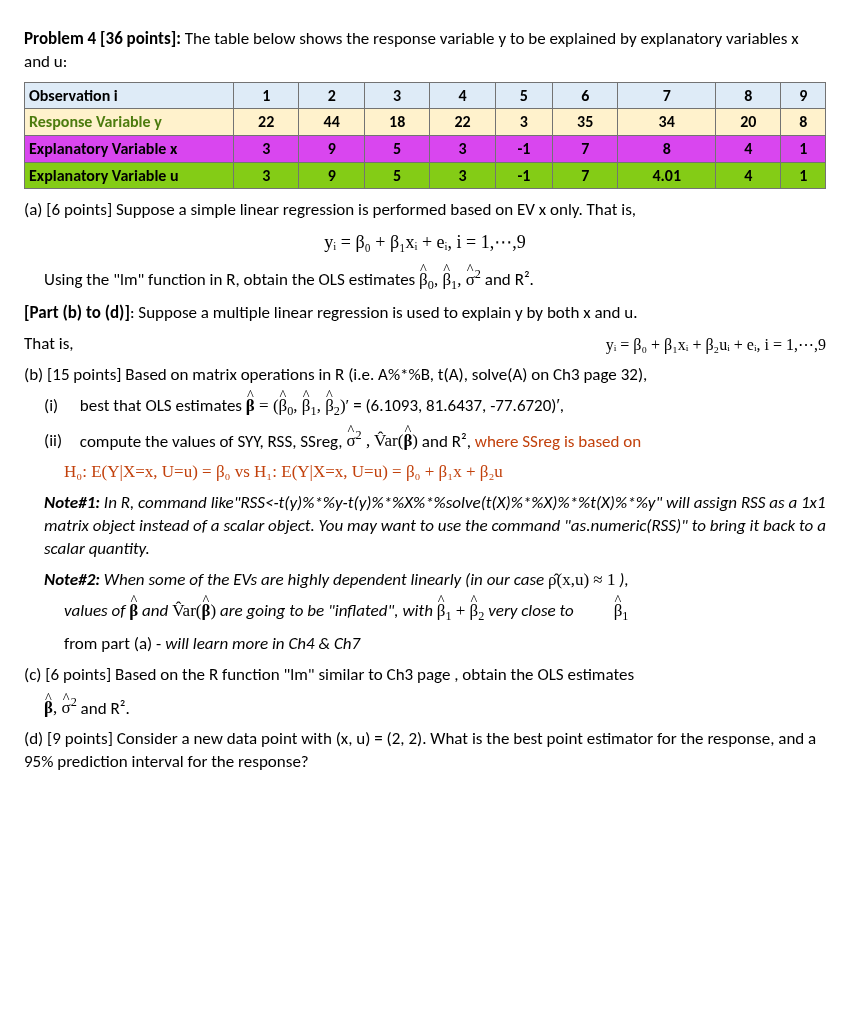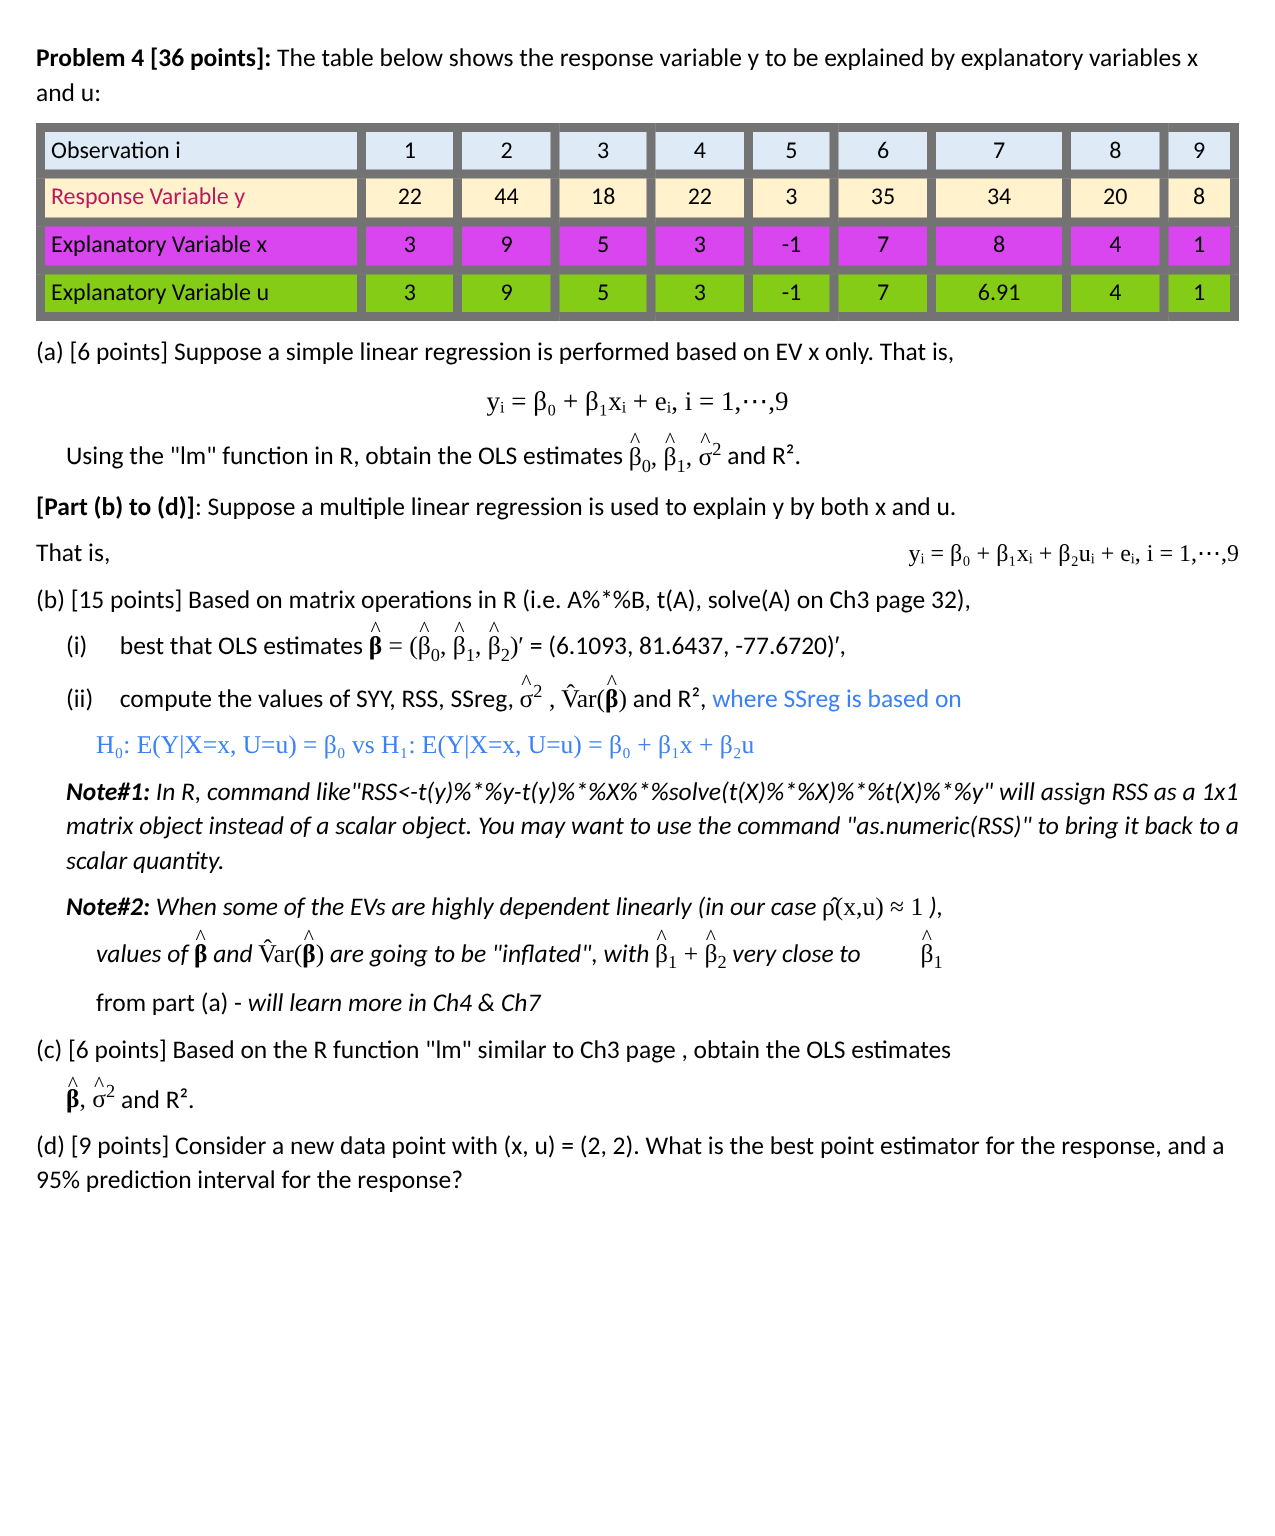--- a/index.html
+++ b/index.html
@@ -8,33 +8,33 @@
     color: #000;
     margin: 0;
     padding: 20px 24px;
     width: 850px;
     box-sizing: border-box;
     line-height: 1.35;
   }
   .bold { font-weight: 700; }
   .boldit { font-weight: 700; font-style: italic; }
   .it { font-style: italic; }
-  .red { color: #3b82f6; }
-  .blue { color: #be185d; }
+  .red { color: #c2410c; }
+  .blue { color: #4d7c0f; }
   table {
     border-collapse: collapse;
     width: 100%;
     margin: 6px 0 10px 0;
     font-size: 16px;
   }
   table td, table th {
-    border: 6px solid #737373;
+    border: 1px solid #737373;
     padding: 2px 4px;
     text-align: center;
-    font-weight: normal;
+    font-weight: bold;
   }
   table td.label { text-align: left; width: 200px; }
   tr.hdr { background: #deebf7; }
   tr.row-y { background: #fff2cc; }
   tr.row-x { background: #d946ef; }
   tr.row-u { background: #84cc16; }
   .eq { font-family: "Cambria Math", "Times New Roman", serif; text-align: center; margin: 8px 0 12px 0; font-size: 18px; }
   .eqi { font-family: "Cambria Math", "Times New Roman", serif; }
   .p { margin: 8px 0; }
   .indent { margin-left: 20px; }
@@ -92,21 +92,21 @@
     <td>1</td>
   </tr>
   <tr class="row-u">
     <td class="label">Explanatory Variable u</td>
     <td>3</td>
     <td>9</td>
     <td>5</td>
     <td>3</td>
     <td>-1</td>
     <td>7</td>
-    <td>6.91</td>
+    <td>4.01</td>
     <td>4</td>
     <td>1</td>
   </tr>
 </tbody>
   </table>
 
 <div class="p">(a) [6 points] Suppose a simple linear regression is performed based on EV x only. That is,</div>
 <div class="eq">yᵢ = β₀ + β₁xᵢ + eᵢ,    i = 1,⋯,9</div>
 <div class="p indent">
   <span>Using the "lm" function in R, obtain the OLS estimates </span>

